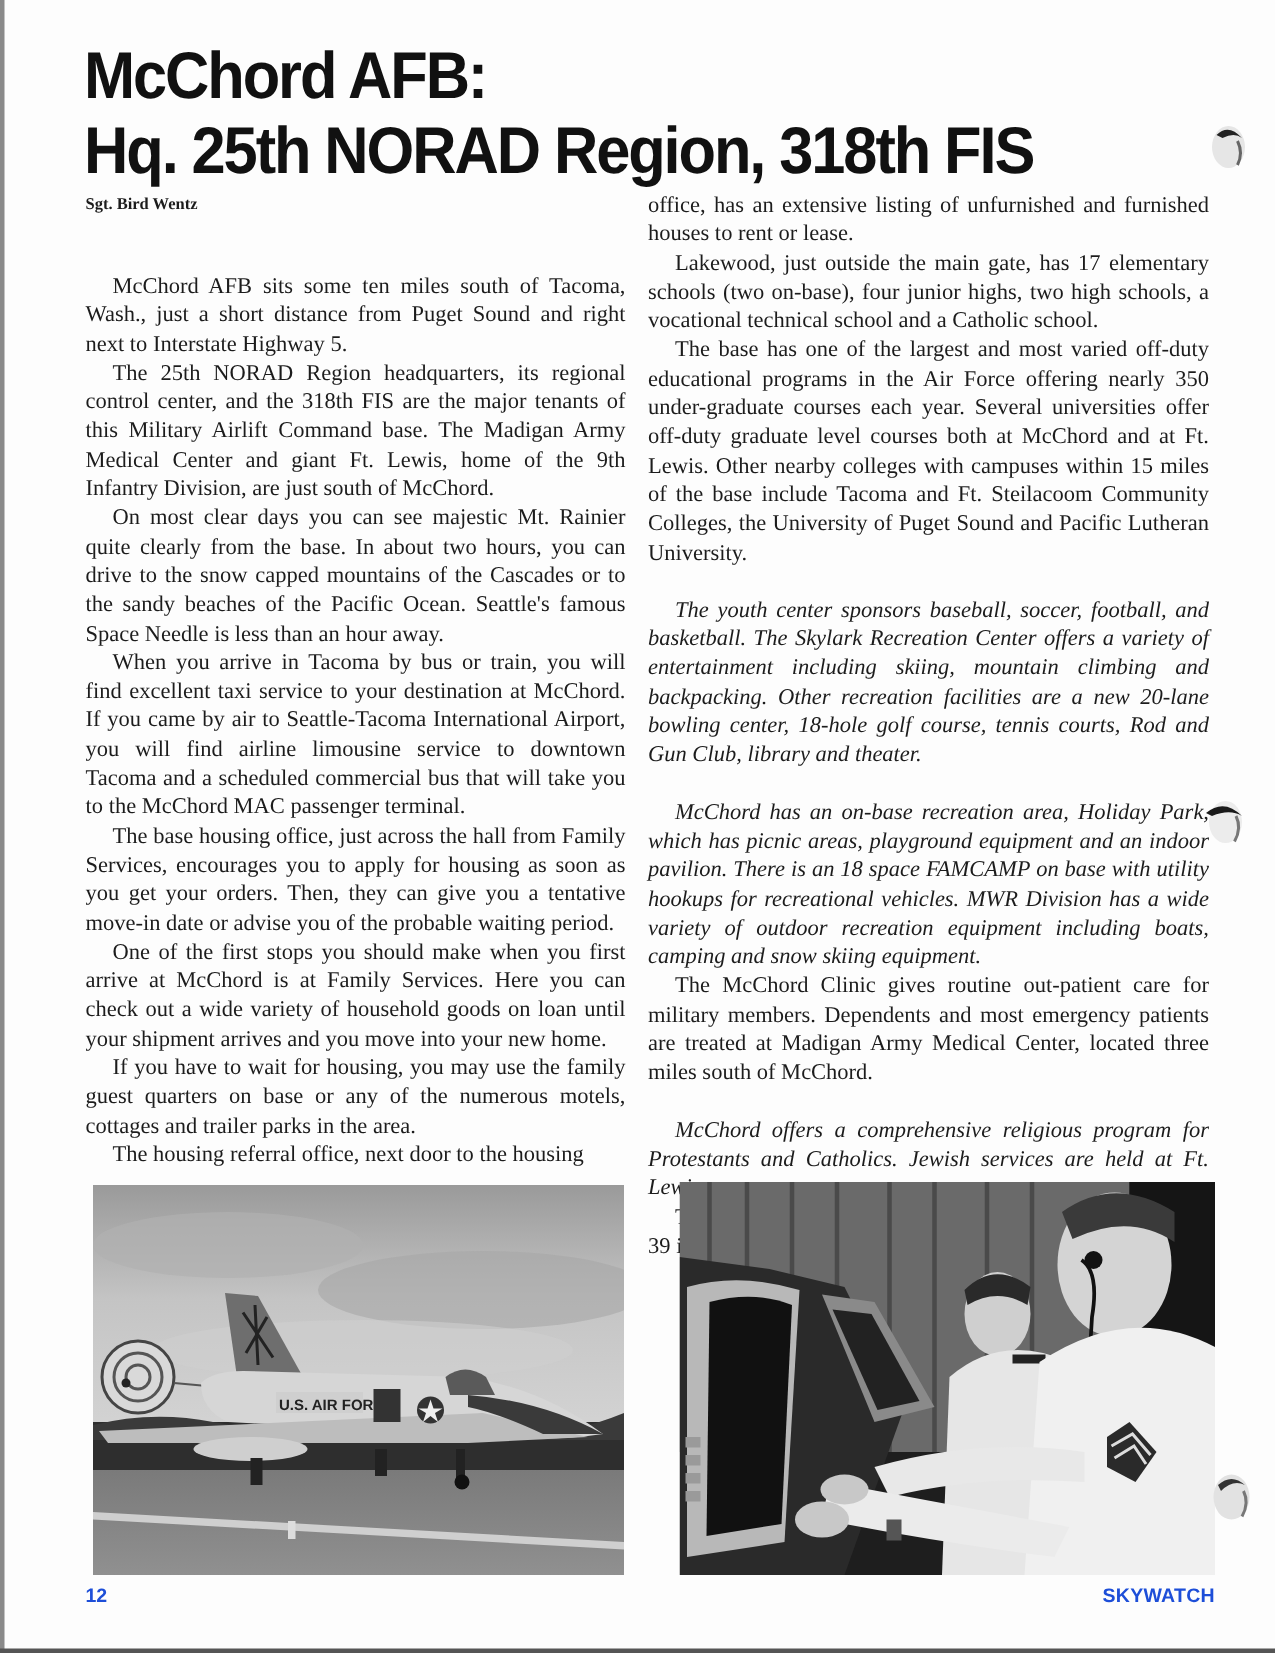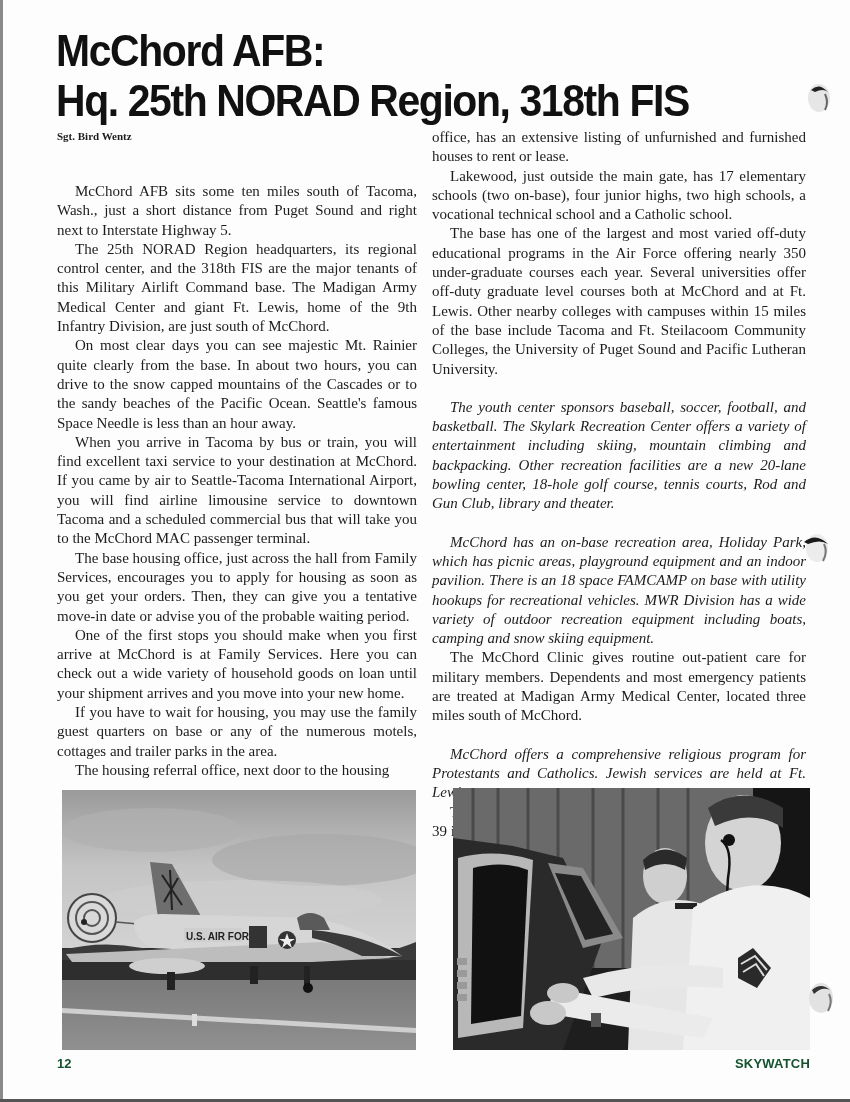--- a/index.html
+++ b/index.html
@@ -33,21 +33,21 @@
   .col-left { left: 57px; width: 360px; top: 146px; margin-top: 36px; }
   .col-right { left: 432px; width: 374px; top: 128px; }
   .photo {
     position: absolute; overflow: hidden;
   }
   .photo-jet { left: 62px; top: 790px; width: 354px; height: 260px; }
   .photo-control { left: 453px; top: 788px; width: 357px; height: 262px; }
   .folio {
     position: absolute; top: 1056px;
     font-family: "Liberation Sans", "DejaVu Sans", sans-serif;
-    font-weight: bold; font-size: 13px; color: #14532d;
+    font-weight: bold; font-size: 13px; color: #1d4ed8;
   }
   .page-num { left: 57px; }
   .pub-name { right: 40px; letter-spacing: 0.2px; }
   .binder-hole { position: absolute; width: 30px; height: 36px; }
   .hole-top { left: 803px; top: 80px; }
   .hole-mid { left: 800px; top: 530px; }
   .hole-bot { left: 806px; top: 980px; }
   .bottom-edge { position: absolute; left: 0; bottom: 0; width: 850px; height: 3px; background: #555; }
 </style>
 </head>

